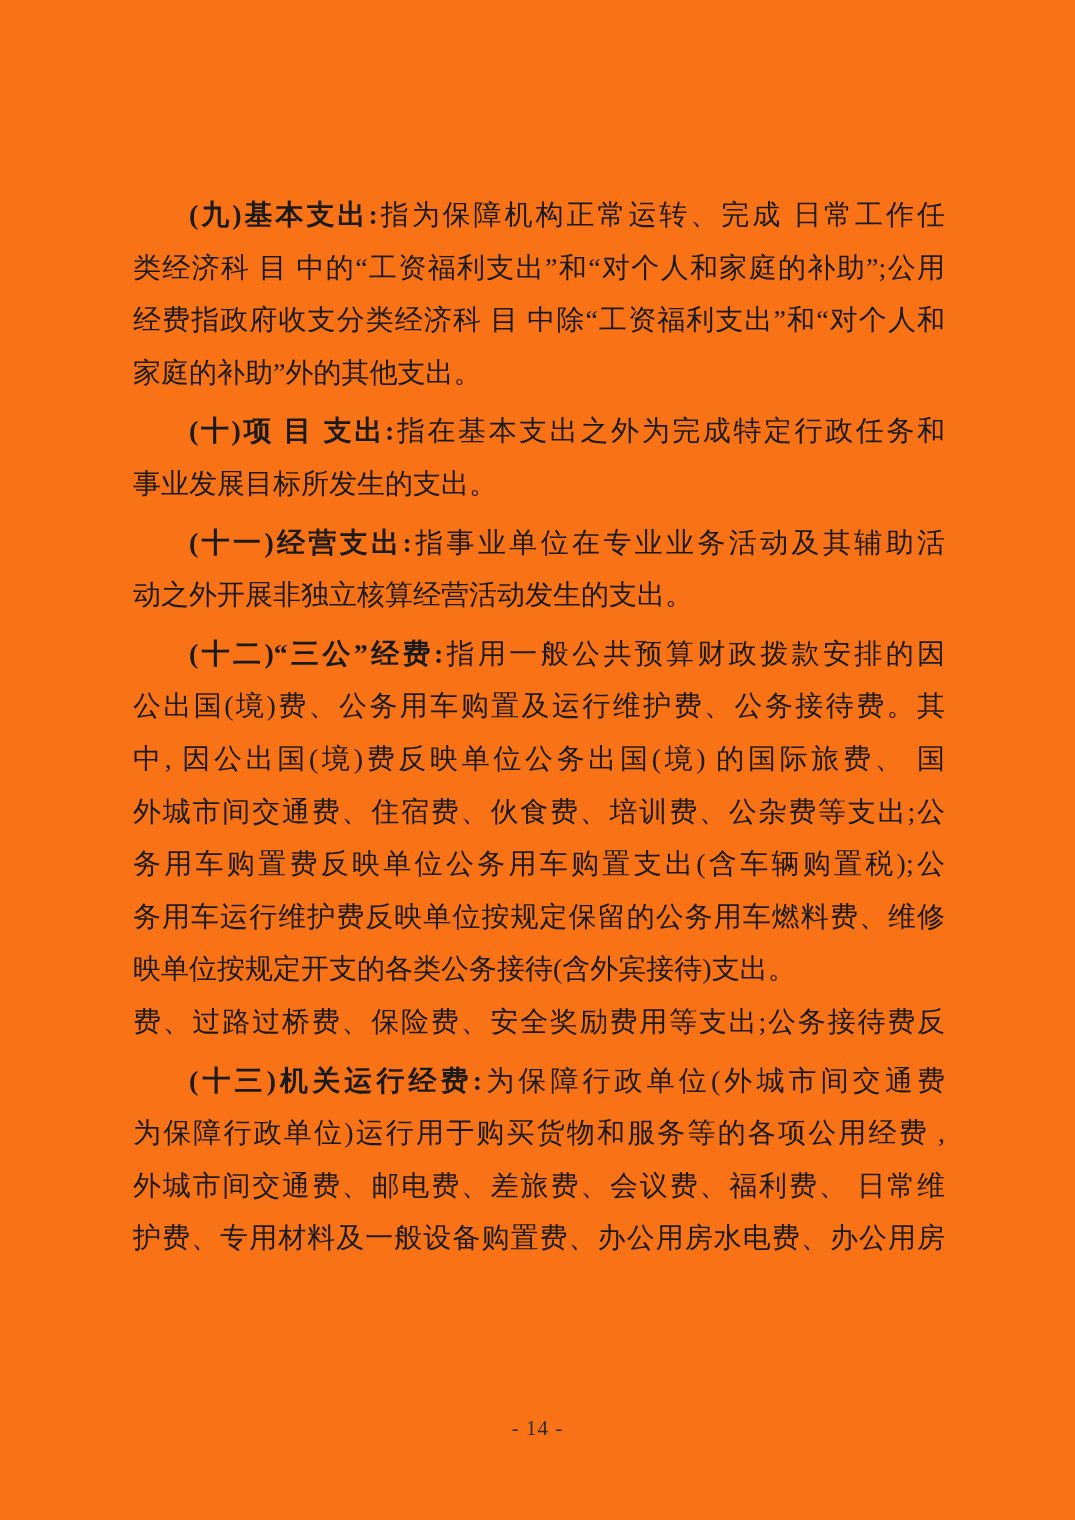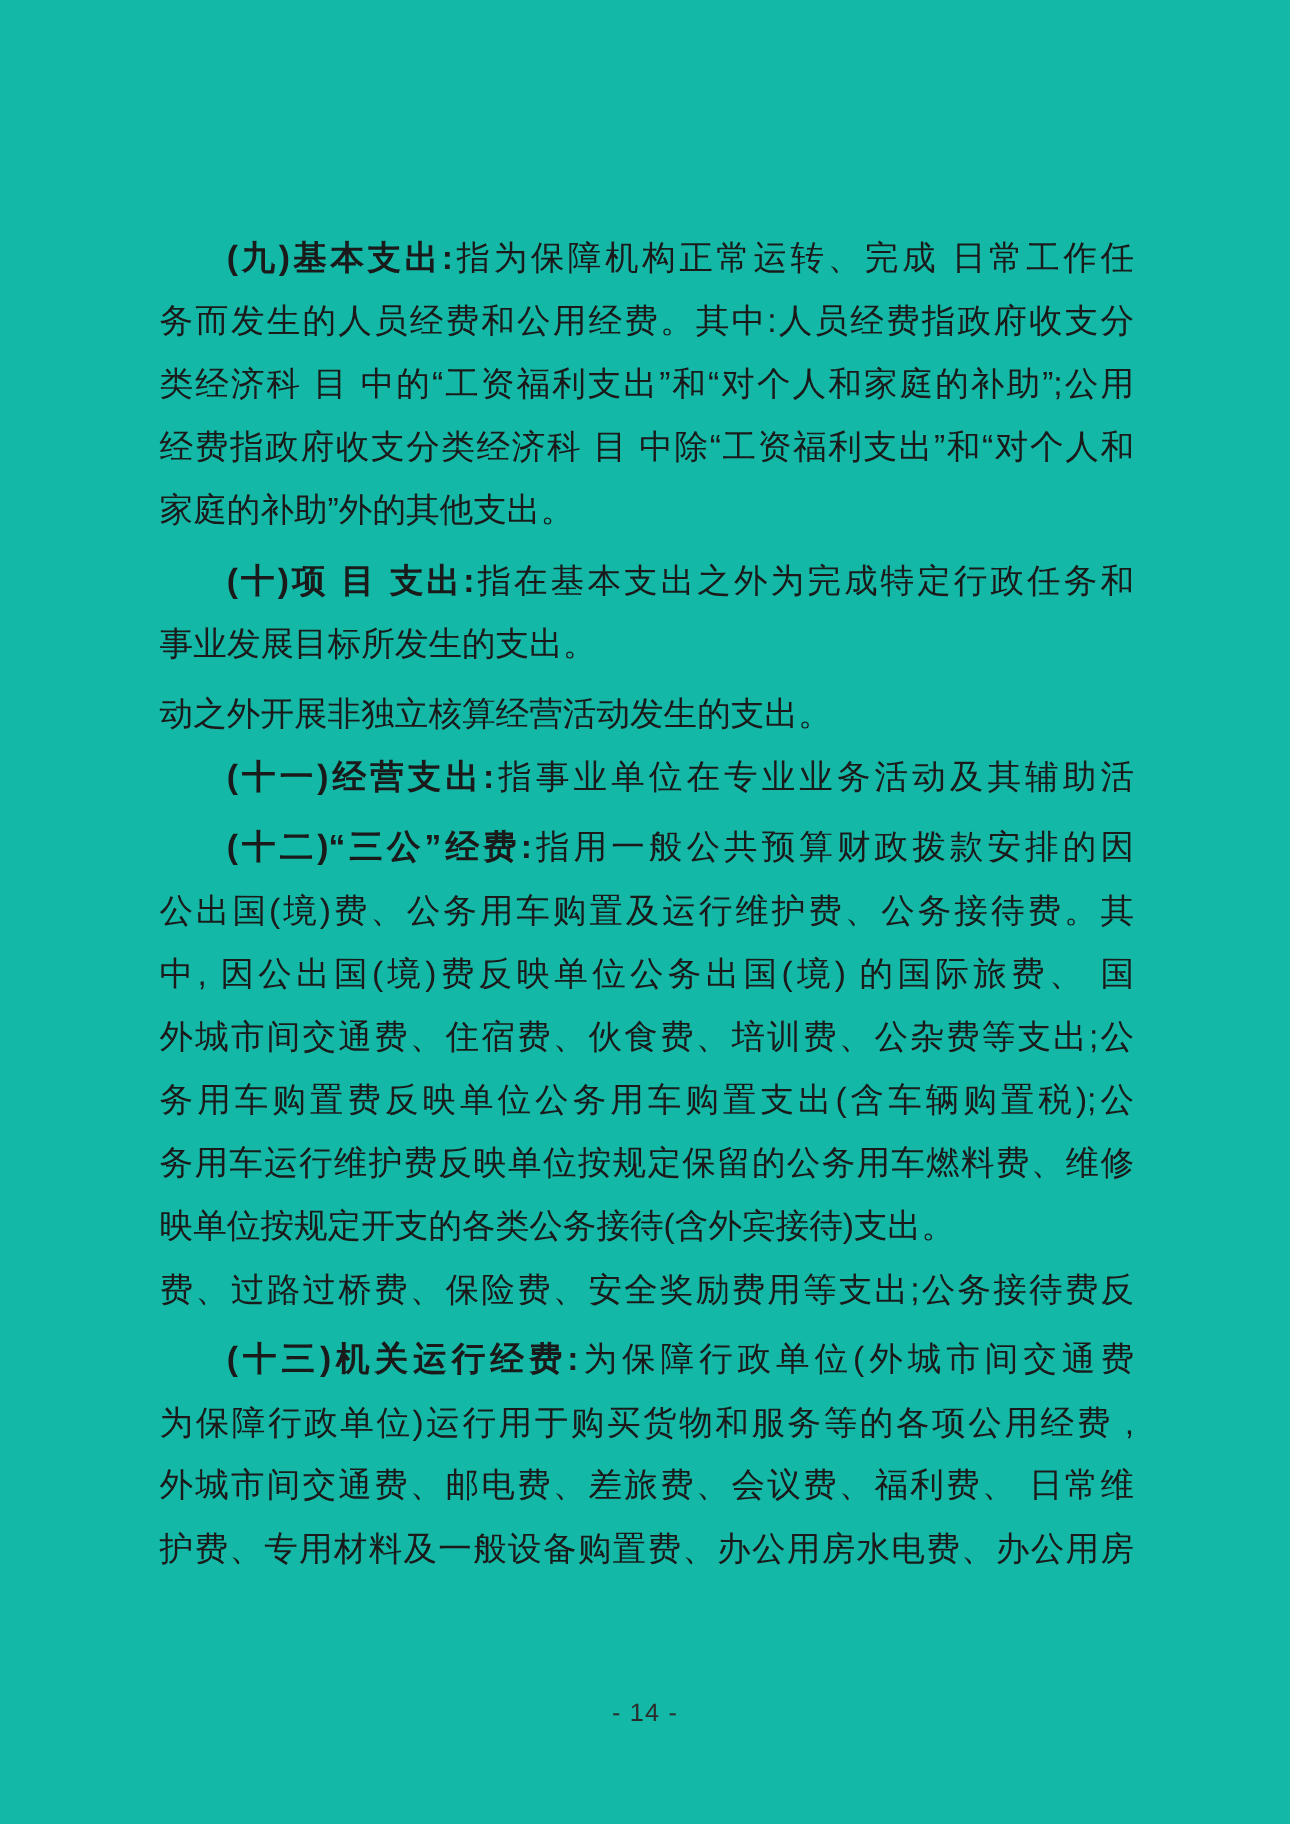--- a/index.html
+++ b/index.html
@@ -4,23 +4,23 @@
 <style>
   html, body {
     margin: 0;
     padding: 0;
     background: #ffffff;
   }
   .page {
     position: relative;
     width: 1075px;
     height: 1520px;
-    background: #14b8a6;
+    background: #f97316;
     color: #1a1a1a;
-    font-family: Liberation Sans, sans-serif;
+    font-family: Liberation Serif, serif;
     overflow: hidden;
   }
   .content {
     position: absolute;
     left: 133px;
     top: 189px;
     width: 812px;
     font-size: 28px;
     line-height: 52.6px;
   }
@@ -46,34 +46,33 @@
   }
 </style>
 </head>
 <body>
 
 <div class="page">
   <div class="content">
 
     <div class="para">
       <div class="line first"><span class="hdr">(九)基本支出:</span><span>指为保障机构正常运转、完成 日常工作任</span></div>
-      <div class="line">务而发生的人员经费和公用经费。其中:人员经费指政府收支分</div>
       <div class="line">类经济科 目 中的“工资福利支出”和“对个人和家庭的补助”;公用</div>
       <div class="line">经费指政府收支分类经济科 目 中除“工资福利支出”和“对个人和</div>
       <div class="line end">家庭的补助”外的其他支出。</div>
     </div>
 
     <div class="para">
       <div class="line first"><span class="hdr">(十)项 目 支出:</span><span>指在基本支出之外为完成特定行政任务和</span></div>
       <div class="line end">事业发展目标所发生的支出。</div>
     </div>
 
     <div class="para">
+      <div class="line first"><span class="hdr">(十一)经营支出:</span><span>指事业单位在专业业务活动及其辅助活</span></div>
       <div class="line end">动之外开展非独立核算经营活动发生的支出。</div>
-      <div class="line first"><span class="hdr">(十一)经营支出:</span><span>指事业单位在专业业务活动及其辅助活</span></div>
     </div>
 
     <div class="para">
       <div class="line first"><span class="hdr">(十二)“三公”经费:</span><span>指用一般公共预算财政拨款安排的因</span></div>
       <div class="line">公出国(境)费、公务用车购置及运行维护费、公务接待费。其</div>
       <div class="line">中, 因公出国(境)费反映单位公务出国(境) 的国际旅费、 国</div>
       <div class="line">外城市间交通费、住宿费、伙食费、培训费、公杂费等支出;公</div>
       <div class="line">务用车购置费反映单位公务用车购置支出(含车辆购置税);公</div>
       <div class="line">务用车运行维护费反映单位按规定保留的公务用车燃料费、维修</div>
       <div class="line end">映单位按规定开支的各类公务接待(含外宾接待)支出。</div>

